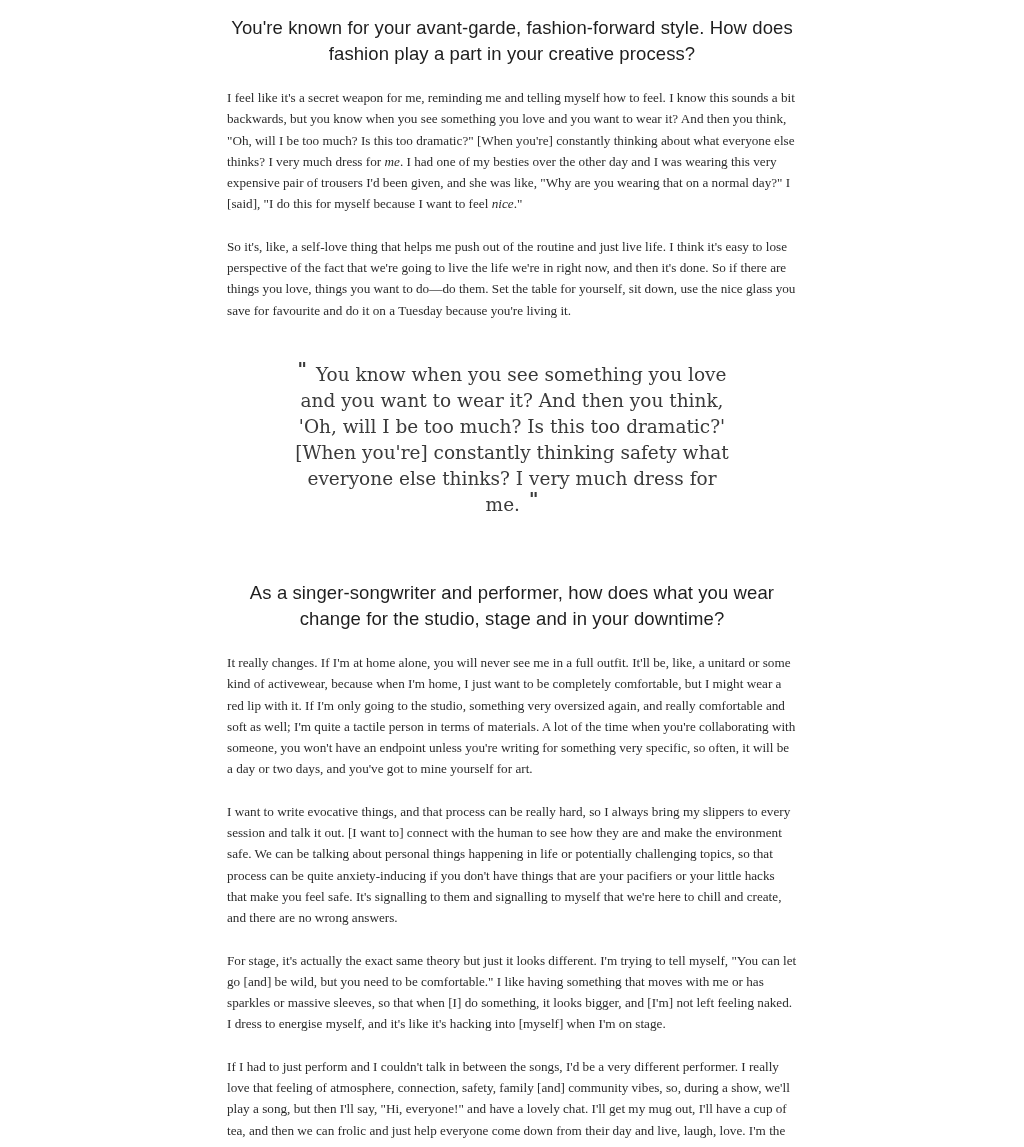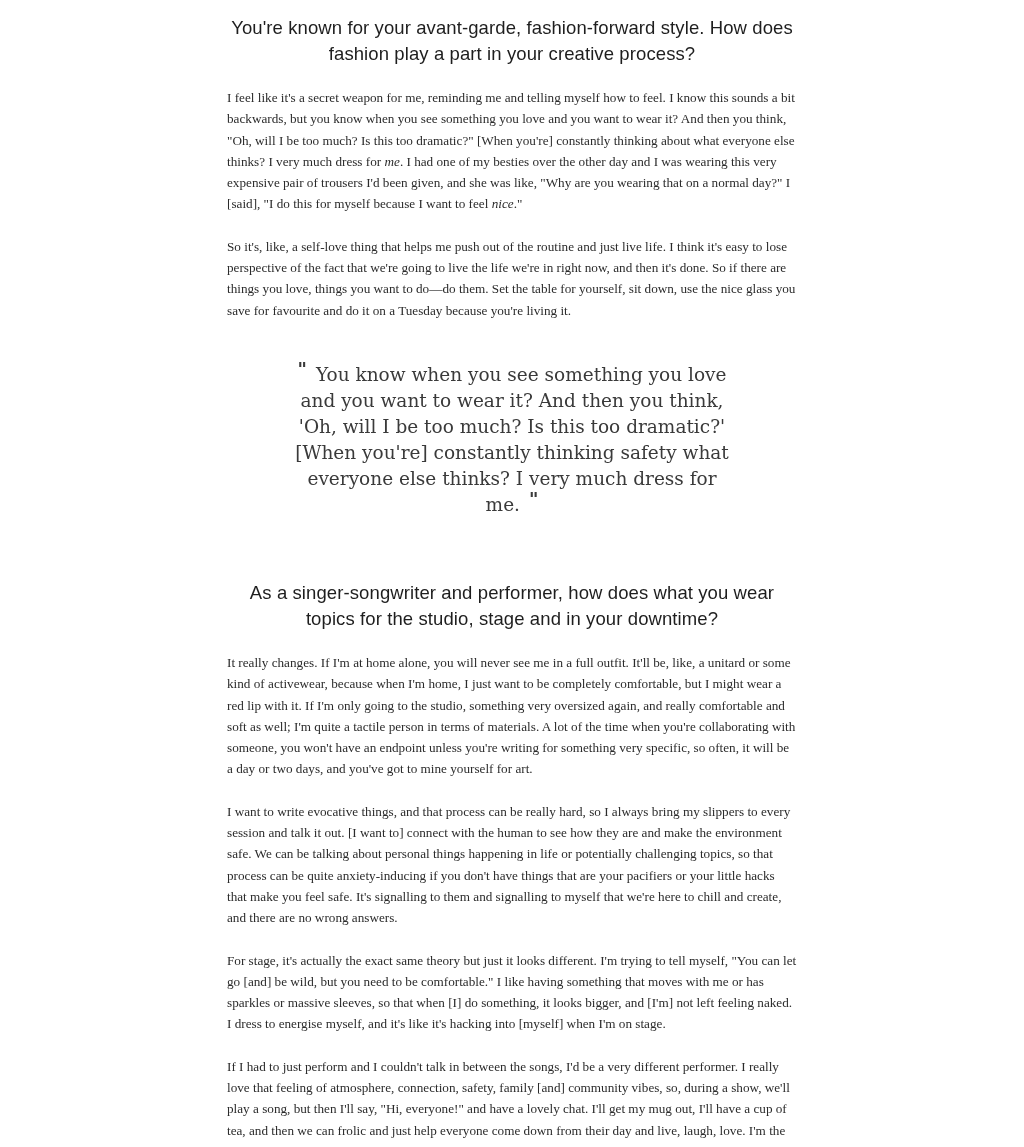--- a/index.html
+++ b/index.html
@@ -72,21 +72,21 @@
 
   <div class="answer-block">
       <p class="body-paragraph">I feel like it's a secret weapon for me, reminding me and telling myself how to feel. I know this sounds a bit backwards, but you know when you see something you love and you want to wear it? And then you think, "Oh, will I be too much? Is this too dramatic?" [When you're] constantly thinking about what everyone else thinks? I very much dress for <em>me</em>. I had one of my besties over the other day and I was wearing this very expensive pair of trousers I'd been given, and she was like, "Why are you wearing that on a normal day?" I [said], "I do this for myself because I want to feel <em>nice</em>."</p>
       <p class="body-paragraph">So it's, like, a self-love thing that helps me push out of the routine and just live life. I think it's easy to lose perspective of the fact that we're going to live the life we're in right now, and then it's done. So if there are things you love, things you want to do—do them. Set the table for yourself, sit down, use the nice glass you save for favourite and do it on a Tuesday because you're living it.</p>
     </div>
 
   <figure class="pull-quote">
     <span class="quote-mark open">"</span><span>You know when you see something you love and you want to wear it? And then you think, 'Oh, will I be too much? Is this too dramatic?' [When you're] constantly thinking safety what everyone else thinks? I very much dress for me.</span><span class="quote-mark close">"</span>
   </figure>
 
-  <h2 class="question-heading">As a singer-songwriter and performer, how does what you wear topics for the studio, stage and in your downtime?</h2>
+  <h2 class="question-heading">As a singer-songwriter and performer, how does what you wear change for the studio, stage and in your downtime?</h2>
 
   <div class="answer-block">
       <p class="body-paragraph">It really changes. If I'm at home alone, you will never see me in a full outfit. It'll be, like, a unitard or some kind of activewear, because when I'm home, I just want to be completely comfortable, but I might wear a red lip with it. If I'm only going to the studio, something very oversized again, and really comfortable and soft as well; I'm quite a tactile person in terms of materials. A lot of the time when you're collaborating with someone, you won't have an endpoint unless you're writing for something very specific, so often, it will be a day or two days, and you've got to mine yourself for art.</p>
       <p class="body-paragraph">I want to write evocative things, and that process can be really hard, so I always bring my slippers to every session and talk it out. [I want to] connect with the human to see how they are and make the environment safe. We can be talking about personal things happening in life or potentially challenging topics, so that process can be quite anxiety-inducing if you don't have things that are your pacifiers or your little hacks that make you feel safe. It's signalling to them and signalling to myself that we're here to chill and create, and there are no wrong answers.</p>
       <p class="body-paragraph">For stage, it's actually the exact same theory but just it looks different. I'm trying to tell myself, "You can let go [and] be wild, but you need to be comfortable." I like having something that moves with me or has sparkles or massive sleeves, so that when [I] do something, it looks bigger, and [I'm] not left feeling naked. I dress to energise myself, and it's like it's hacking into [myself] when I'm on stage.</p>
       <p class="body-paragraph">If I had to just perform and I couldn't talk in between the songs, I'd be a very different performer. I really love that feeling of atmosphere, connection, safety, family [and] community vibes, so, during a show, we'll play a song, but then I'll say, "Hi, everyone!" and have a lovely chat. I'll get my mug out, I'll have a cup of tea, and then we can frolic and just help everyone come down from their day and live, laugh, love. I'm the same person in any space, it's just that the outfits are different for what I need.</p>
     </div>
 
 </main>
 

